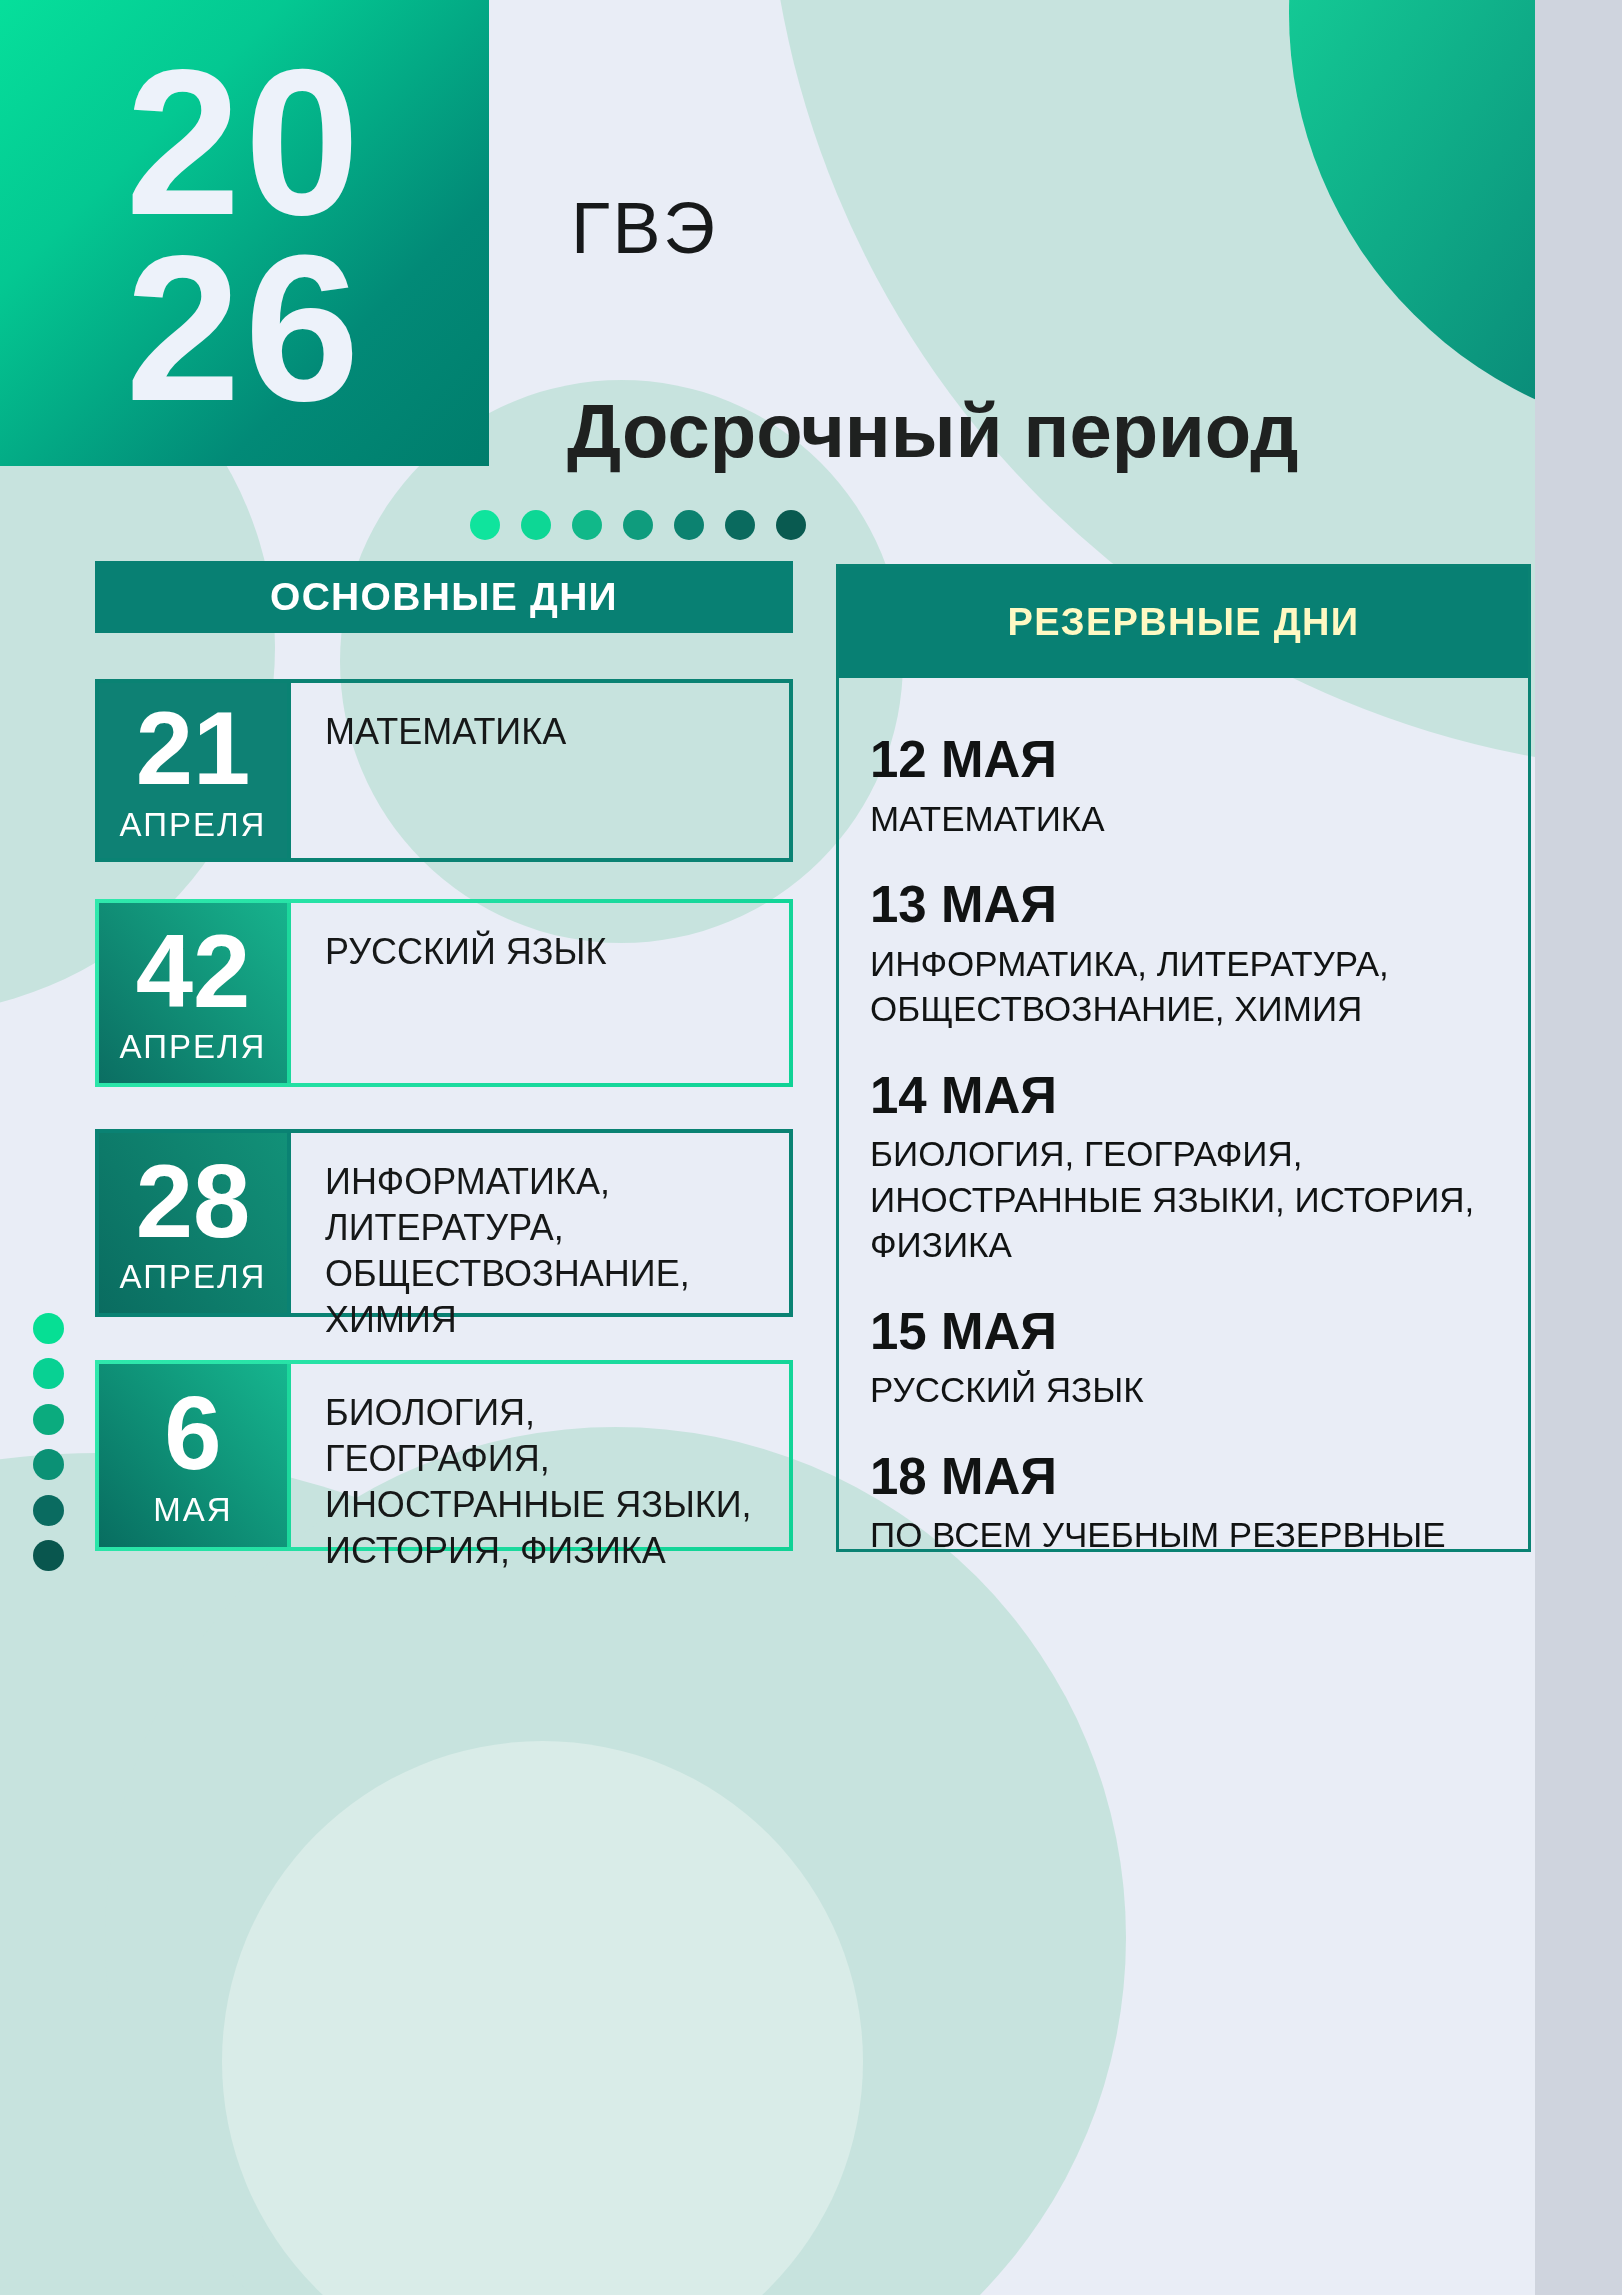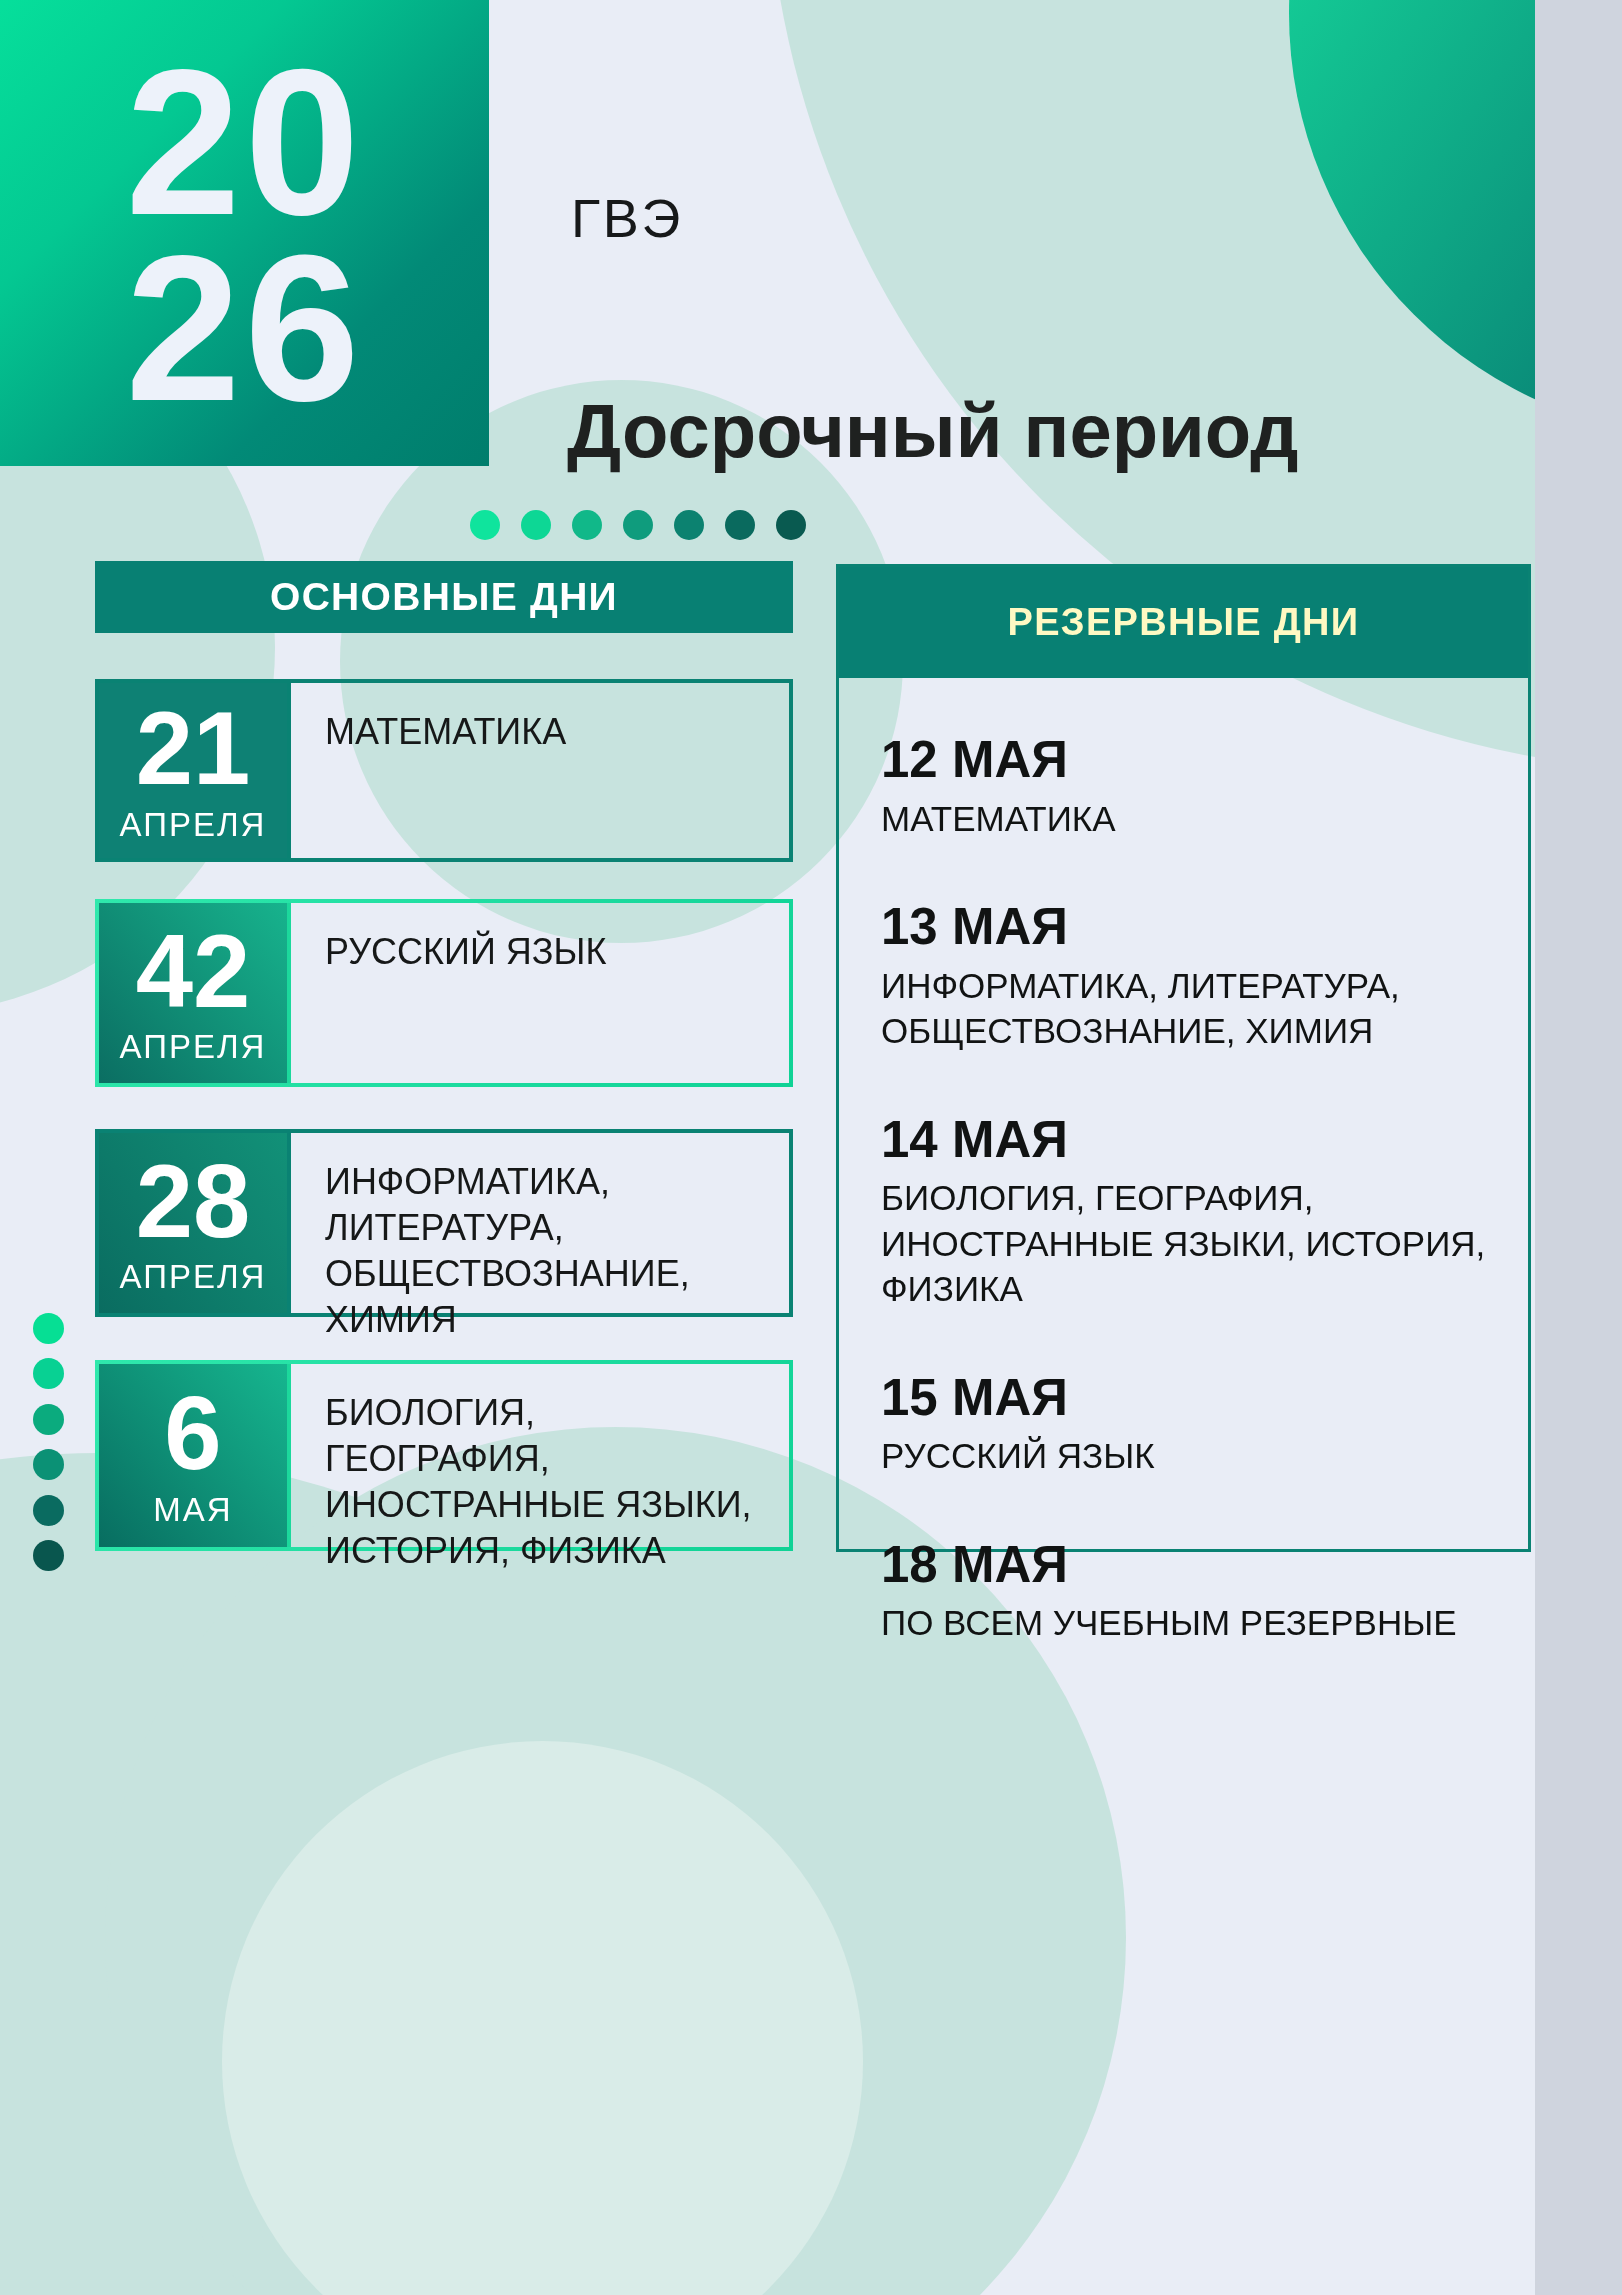--- a/index.html
+++ b/index.html
@@ -29,21 +29,21 @@
   #year-badge .year{
     color:#edf2fa;font-size:207px;font-weight:800;line-height:.9;
     letter-spacing:3.9px;text-align:center;padding-top:6.5px;
   }
   .title{
     position:absolute;left:567px;top:63px;color:#212423;
     font-size:99px;font-weight:800;letter-spacing:-1.3px;white-space:nowrap;
   }
   .subtitle{
     position:absolute;left:571px;top:187px;color:#17191a;
-    font-size:54px;font-weight:400;letter-spacing:2.6px;
+    font-size:72px;font-weight:400;letter-spacing:2.6px;
   }
   .period{
     position:absolute;left:567px;top:346px;color:#1f2120;
     font-size:76px;font-weight:800;letter-spacing:0;white-space:nowrap;margin-top:41px;
   }
   .dots-row{position:absolute;left:470px;top:510px;display:flex;gap:21px;}
   .dots-row .dot{width:30px;height:30px;border-radius:50%;}
   .dots-col{position:absolute;display:flex;flex-direction:column;}
   #dots-col-right{left:1550px;top:546px;gap:16.4px;}
   #dots-col-right .dot{width:33px;height:33px;border-radius:50%;}
@@ -85,22 +85,22 @@
   .reserve-panel{
     position:absolute;left:836px;top:564px;width:695px;height:988px;
     border:3.9px solid #0a8273;box-sizing:border-box;
   }
   .reserve-header{
     height:111px;background:#088073;color:#fef9c3;
     display:flex;align-items:center;justify-content:center;
     font-size:38px;font-weight:700;letter-spacing:1.3px;
   }
   .reserve-entries{
-    display:flex;flex-direction:column;gap:60px;
-    padding:56px 26px 0 42px;color:#111313;
+    display:flex;flex-direction:column;gap:38px;
+    padding:56px 26px 0 31px;color:#111313;
   }
   .reserve-date{font-size:51px;font-weight:800;line-height:1;}
   .reserve-subjects{font-size:35px;line-height:1.3;margin-top:10.5px;white-space:pre-line;}
 </style>
 </head>
 <body>
 
 <div class="page">
 
   <div class="circle mint" id="mint-top-right"></div>

